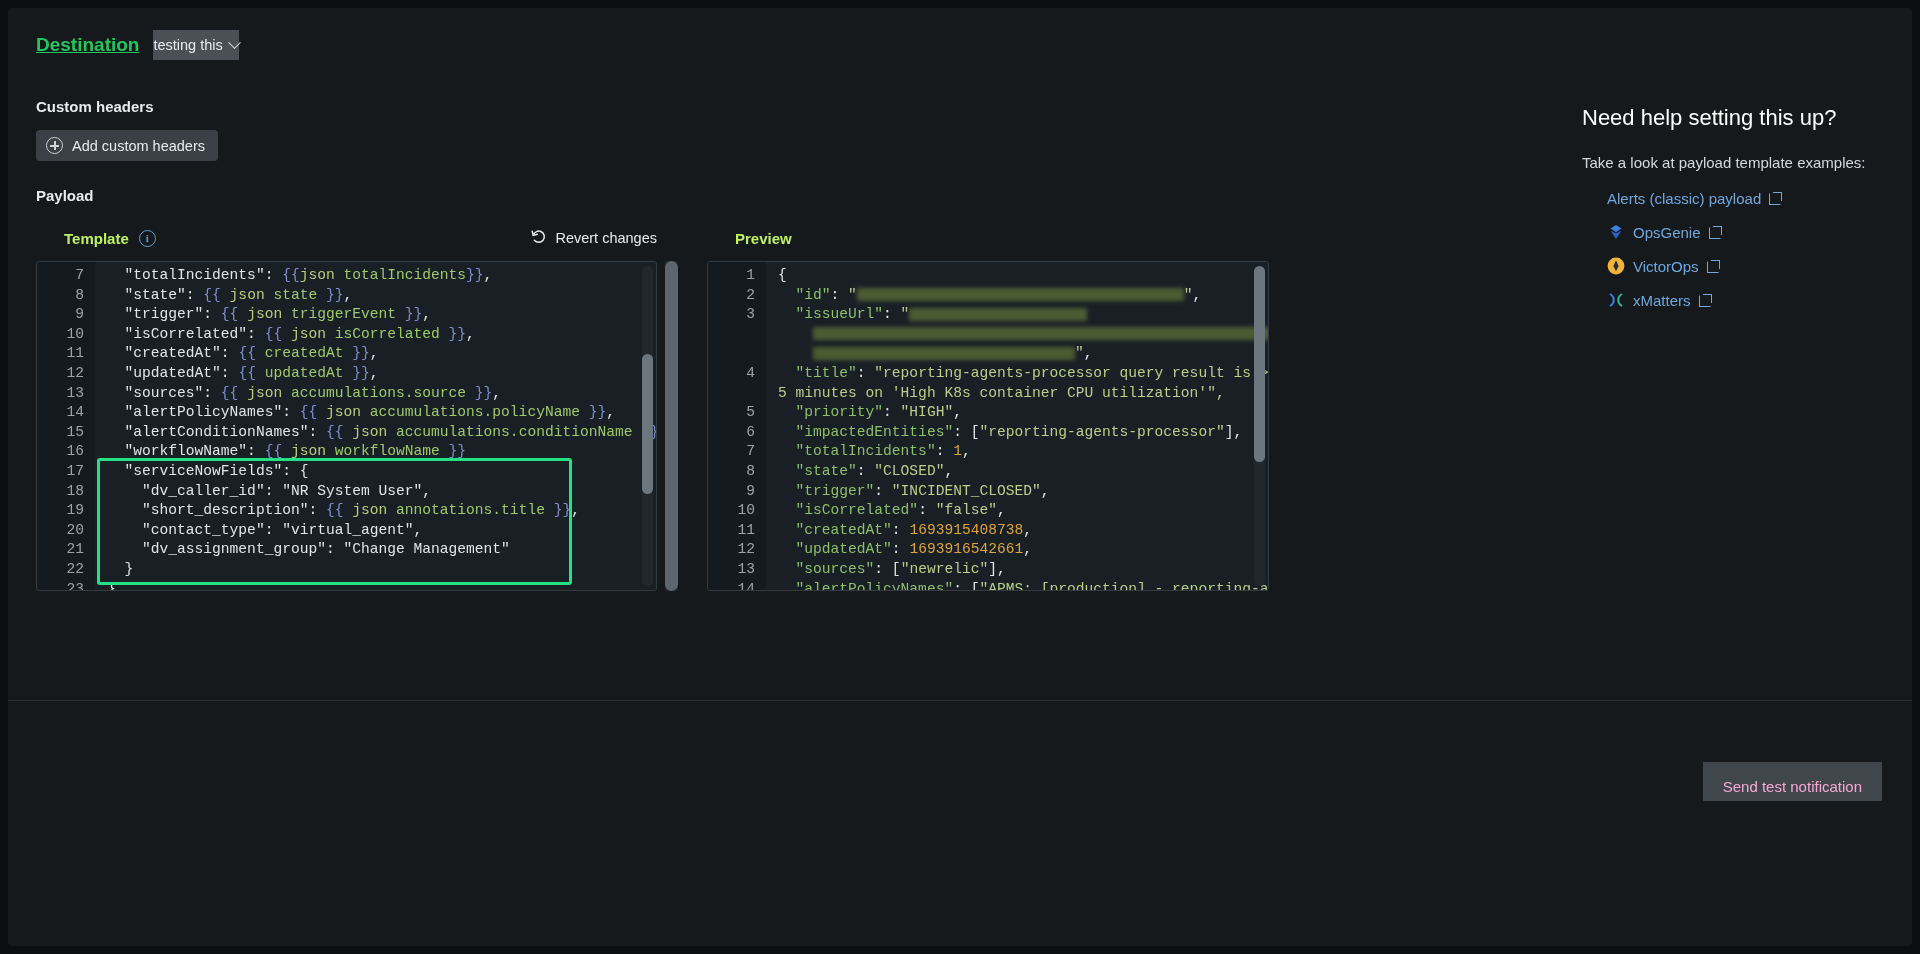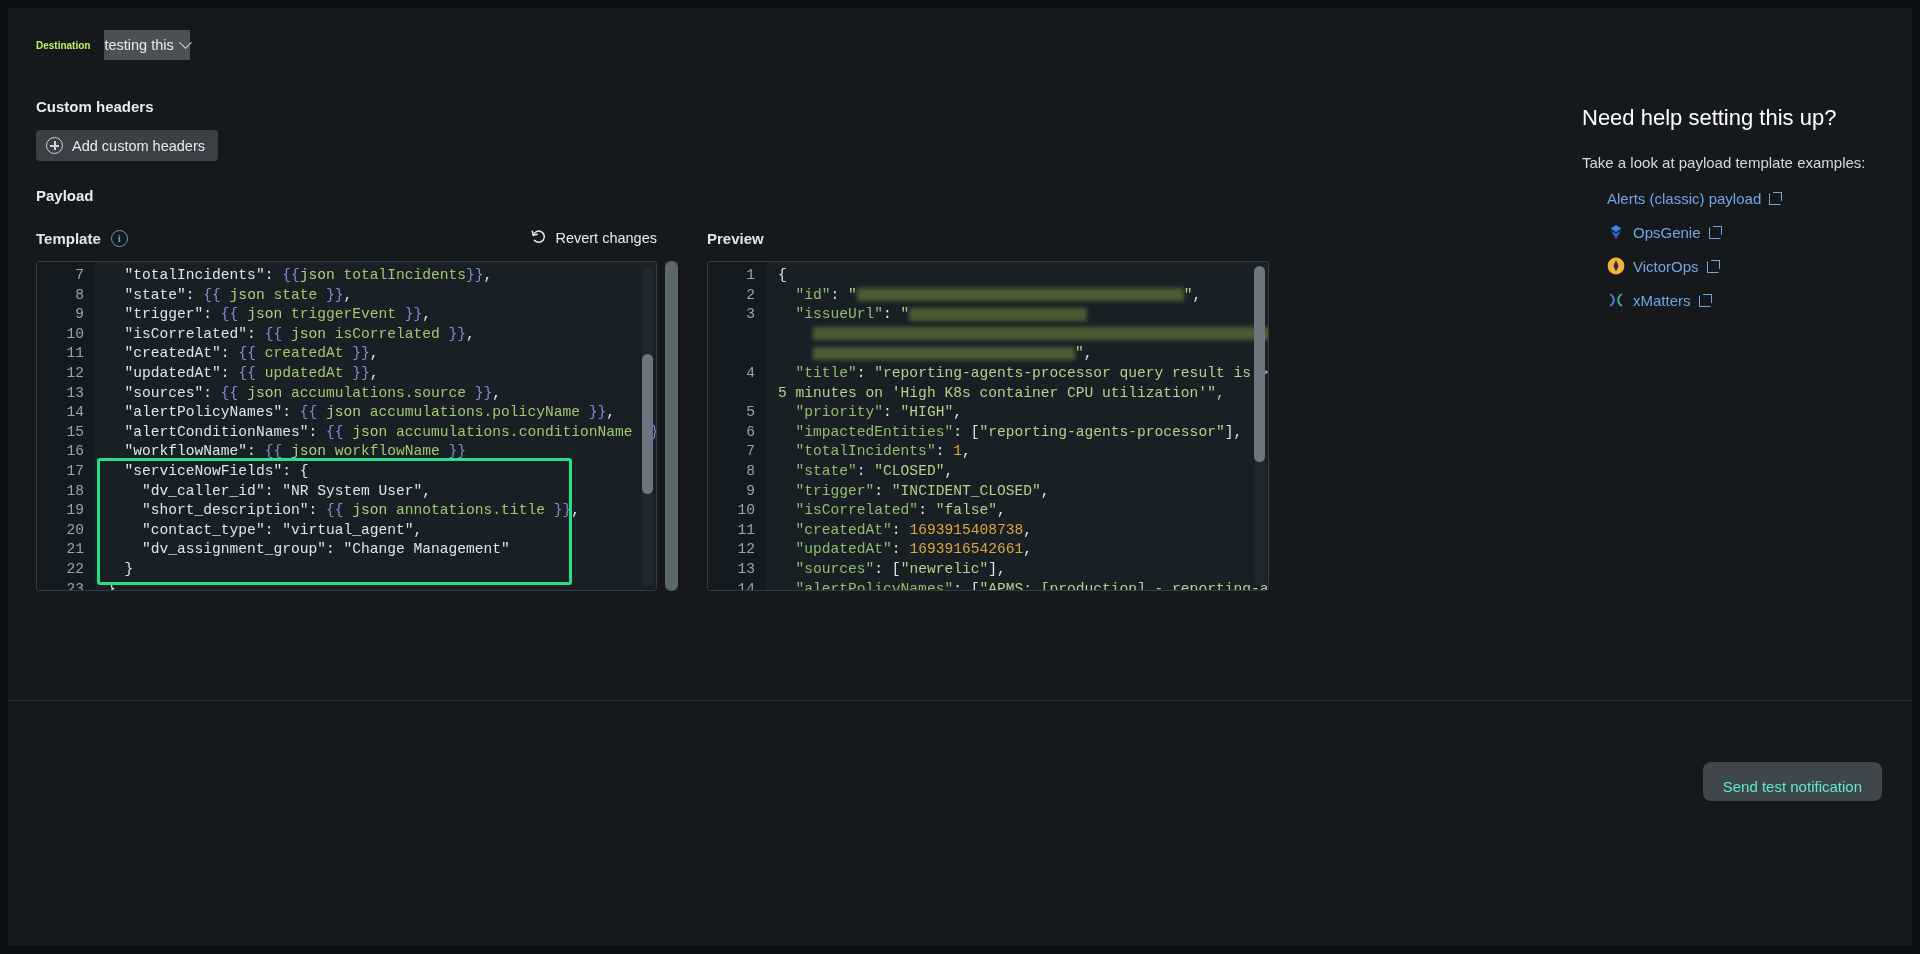--- a/index.html
+++ b/index.html
@@ -40,21 +40,21 @@
     color: #e8ebed;
     font-family: "Liberation Sans", sans-serif;
     font-size: 15px;
     padding: 0 12px;
   }
 
   
   .body { position: relative; height: 612px; padding: 22px 28px 0 28px; }
 
   .dest-row { display: flex; align-items: center; gap: 14px; }
-  .dest-label { font-size: 10px; font-weight: bold; color: #bef264; }
+  .dest-label { font-size: 19px; font-weight: bold; color: #22c55e; text-decoration: underline; }
   .dest-select {
     background: #4a5056; border: none; border-radius: 0;
     height: 30px; padding: 0 0;
     display: flex; align-items: center; gap: 7px;
     color: #e8ebed; font-size: 14.5px; cursor: pointer;
   }
   .chev { width: 9px; height: 9px; border-right: 1.7px solid #cfd4d8;
           border-bottom: 1.7px solid #cfd4d8; transform: rotate(45deg) translate(-2px,-2px); }
 
   .sec-title { font-size: 15px; font-weight: bold; color: #e8ebed; }
@@ -84,21 +84,21 @@
   .editors { display: flex; gap: 26px; margin-top: 23px; }
   .ed-col { position: relative; }
   .ed-col.template { width: 621px; }
   .ed-col.preview  { width: 586px; padding-left: 24px; }
 
   .ed-head {
     display: flex; align-items: center; justify-content: space-between;
     height: 22px; margin-bottom: 12px;
   }
   .ed-head-left { display: flex; align-items: center; gap: 10px; }
-  .ed-label { font-size: 15px; font-weight: bold; color: #e5e5e5; }
+  .ed-label { font-size: 15px; font-weight: bold; color: #bef264; margin-left: 28px; }
   .info-icon {
     width: 17px; height: 17px; border-radius: 50%;
     border: 1.5px solid #5b9dd9; color: #5b9dd9;
     font-size: 11px; font-weight: bold; line-height: 14px;
     text-align: center; font-family: "Liberation Serif", serif;
     cursor: pointer;
   }
   .revert {
     display: flex; align-items: center; gap: 8px;
     color: #e8ebed; font-size: 14.5px; cursor: pointer;
@@ -195,23 +195,23 @@
   }
   .brand-ico { width: 18px; height: 18px; flex: none; }
 
   
   .footer {
     position: absolute; left: 0; right: 0; bottom: 0; height: 246px;
     border-top: 1px solid #2a2f34;
   }
   .send-btn {
     position: absolute; right: 30px; top: 61px;
-    background: #3f464c; border: none; border-radius: 8px;
+    background: #3f464c; border: none; border-radius: 0;
     height: 39px; padding: 16px 20px;
-    color: #5eead4; font-size: 15px; cursor: pointer;
+    color: #f9a8d4; font-size: 15px; cursor: pointer;
     font-family: "Liberation Sans", sans-serif;
   }
 
   
   .redact {
     display: inline-block; height: 13px; background: #4e5f33;
     vertical-align: middle; filter: blur(2.2px); opacity: .95;
     border-radius: 1px;
   }
 </style>

